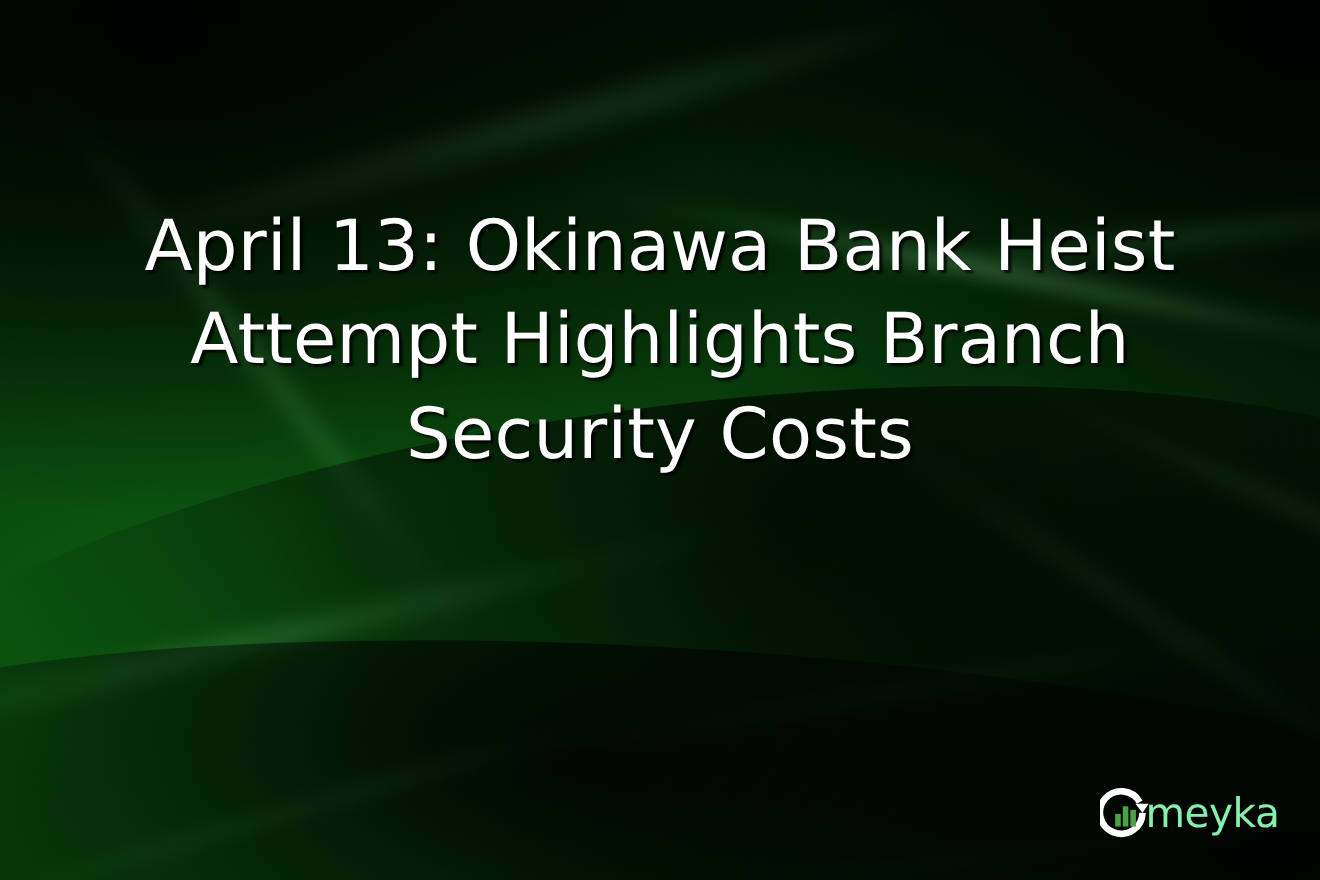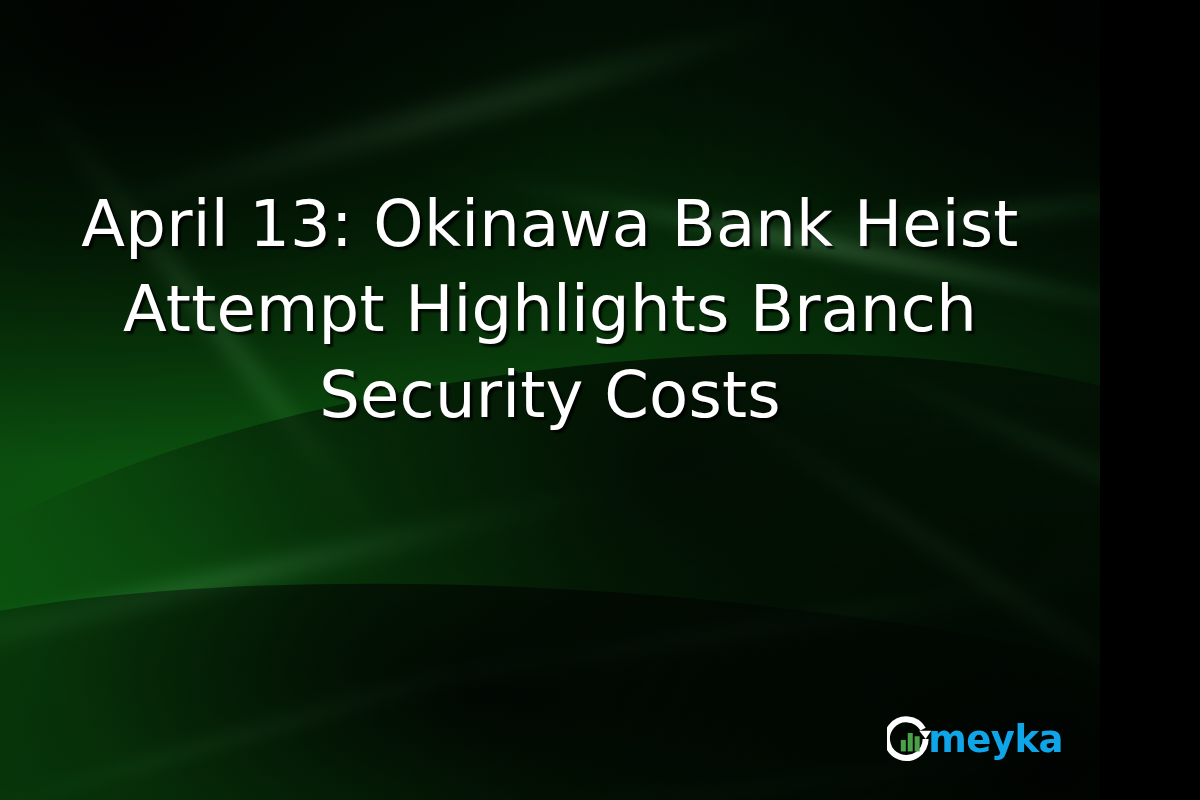--- a/index.html
+++ b/index.html
@@ -7,21 +7,21 @@
     margin: 0;
     padding: 0;
     background: #000;
   }
   body {
     font-family: "DejaVu Sans", sans-serif;
   }
 
   .cover {
     position: relative;
-    width: 1100px;
+    width: 1200px;
     height: 800px;
     overflow: hidden;
     background: #03100a;
   }
 
   
   .bg-layer {
     position: absolute;
     inset: 0;
     pointer-events: none;
@@ -168,23 +168,23 @@
     align-items: center;
     gap: 6px;
   }
   .logo-mark {
     width: 46px;
     height: 46px;
     display: block;
     flex: 0 0 auto;
   }
   .logo-word {
-    color: #0ea5e9;
+    color: #86efac;
     font-family: "DejaVu Sans", sans-serif;
-    font-weight: 700;
+    font-weight: 400;
     font-size: 37px;
     line-height: 1;
     letter-spacing: -0.5px;
     position: relative;
     left: -11px;
   }
 </style>
 </head>
 <body>
 

